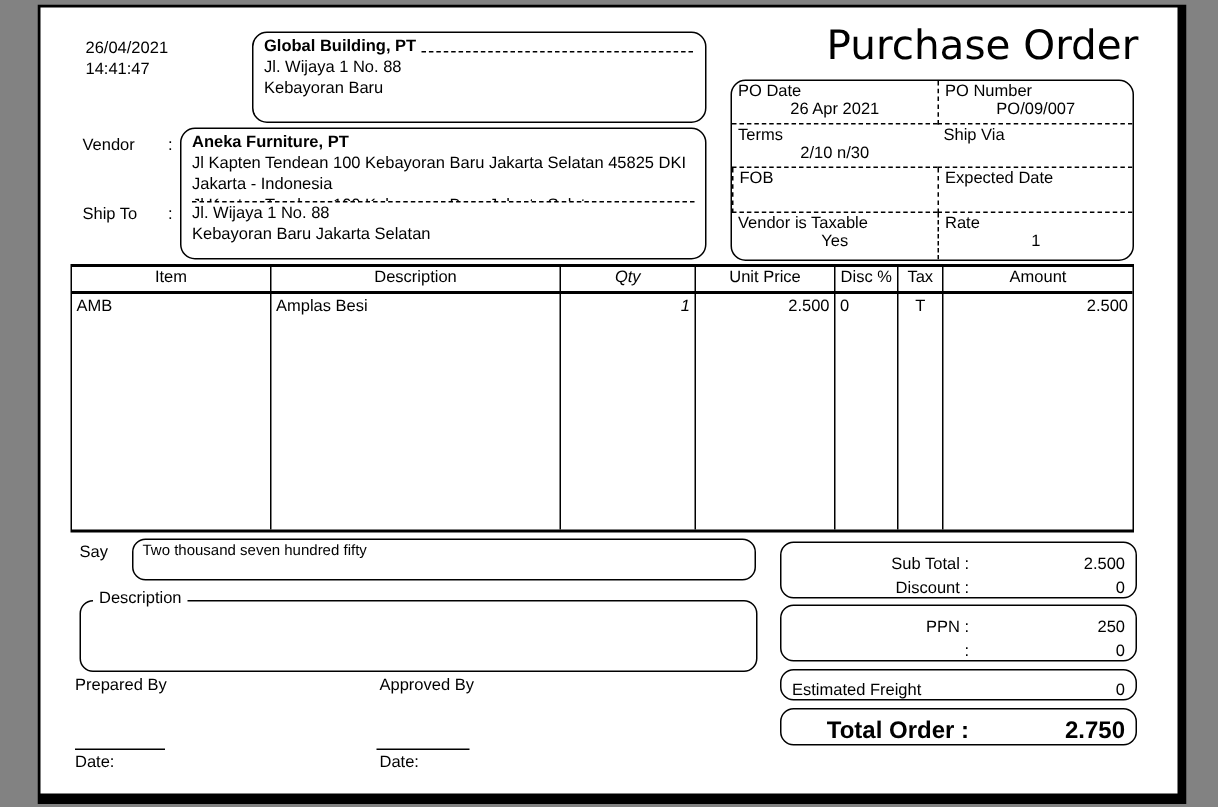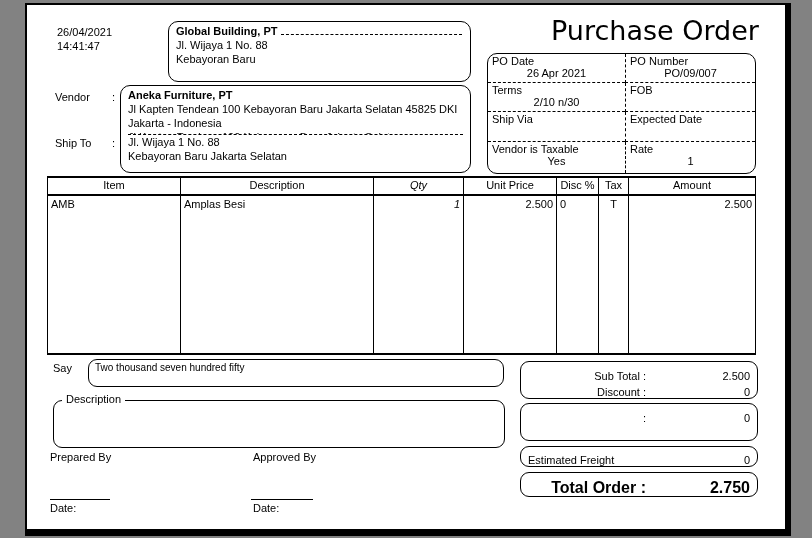--- a/index.html
+++ b/index.html
@@ -144,26 +144,26 @@
       <div class="po-val">26 Apr 2021</div>
     </div>
     <div class="po-cell rt">
       <div>PO Number</div>
       <div class="po-val">PO/09/007</div>
     </div>
     <div class="po-cell">
       <div>Terms</div>
       <div class="po-val">2/10 n/30</div>
     </div>
+    <div class="po-cell">
+      <div>Ship Via</div>
+      <div class="po-val"></div>
+    </div>
     <div class="po-cell rt">
       <div>FOB</div>
-      <div class="po-val"></div>
-    </div>
-    <div class="po-cell">
-      <div>Ship Via</div>
       <div class="po-val"></div>
     </div>
     <div class="po-cell rt">
       <div>Expected Date</div>
       <div class="po-val"></div>
     </div>
     <div class="po-cell last">
       <div>Vendor is Taxable</div>
       <div class="po-val">Yes</div>
     </div>
@@ -227,20 +227,24 @@
       <span class="t-label">Sub Total :</span>
       <span class="t-value">2.500</span>
     </div>
     <div class="t-row">
       <span class="t-label">Discount :</span>
       <span class="t-value">0</span>
     </div>
   </div>
   <div class="abs tot-box tot-b">
     <div class="t-row">
+      <span class="t-label">PPN :</span>
+      <span class="t-value">250</span>
+    </div>
+    <div class="t-row">
       <span class="t-label">:</span>
       <span class="t-value">0</span>
     </div>
   </div>
   <div class="abs tot-box tot-c">
     <div class="t-row">
       <span class="t-label-left">Estimated Freight</span>
       <span class="t-value">0</span>
     </div>
   </div>

